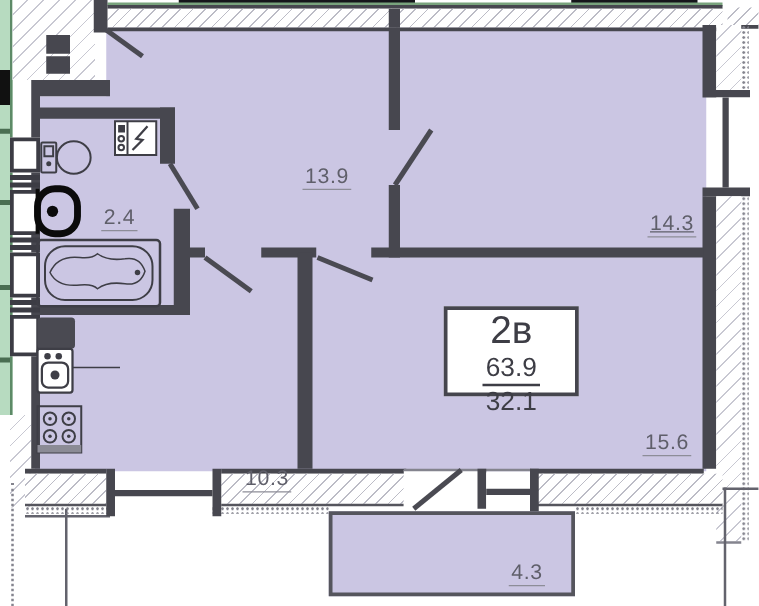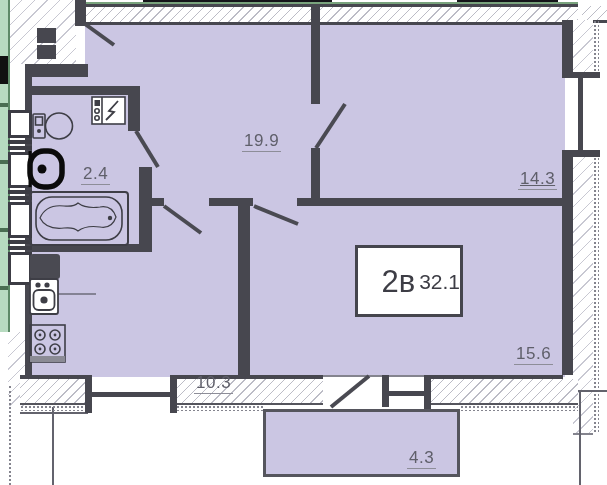--- a/index.html
+++ b/index.html
@@ -10,22 +10,22 @@
   .hatch{background:#ffffff;
     background-image:repeating-linear-gradient(135deg,rgba(170,170,180,0) 0px,rgba(170,170,180,0) 6px,#bcbcc6 6px,#bcbcc6 7px);}
   .hatch-lt{background:#ffffff;
     background-image:repeating-linear-gradient(135deg,rgba(180,180,190,0) 0px,rgba(180,180,190,0) 8px,#c8c8d2 8px,#c8c8d2 9px);}
   .dots{background-image:radial-gradient(#84848e 1px,transparent 1.2px);background-size:4px 4px;}
   .room-label{color:#5f5f6a;font-size:17px;letter-spacing:.5px;border-bottom:1.5px solid #8d8d98;
     padding:0 2px 1px 2px;line-height:19px;}
   .thin{background:#63636d;}
   .white{background:#ffffff;}
   .green{background:#b7dbc0;}
-  #unit-box{display:flex;align-items:center;justify-content:flex-end;gap:4px;
-    background:#ffffff;border:3px solid #45454d;color:#3d3d45;}
+  #unit-box{display:flex;align-items:center;justify-content:space-between;gap:4px;
+    background:#ffffff;border:3px solid #45454d;color:#3d3d45;flex-direction:column;}
   #unit-box .t{font-size:31px;line-height:31px;}
   #unit-box .frac{display:flex;flex-direction:column;align-items:center;font-size:21px;line-height:23px;}
   #unit-box .frac .top{border-bottom:2px solid #3d3d45;padding:0 3px 1px 3px;}
   #unit-box .frac .bot{padding-top:1px;}
   svg{display:block;}
 </style>
 </head>
 <body>
 
 <div id="plan">
@@ -182,27 +182,28 @@
       <circle cx="40" cy="349" r="5"></circle>
       <circle cx="55" cy="349" r="5"></circle>
       <circle cx="40" cy="335" r="1.4" fill="#3e3e46" stroke="none"></circle>
       <circle cx="55" cy="335" r="1.4" fill="#3e3e46" stroke="none"></circle>
       <circle cx="40" cy="349" r="1.4" fill="#3e3e46" stroke="none"></circle>
       <circle cx="55" cy="349" r="1.4" fill="#3e3e46" stroke="none"></circle>
       <rect x="30" y="356" width="35" height="6" fill="#8b8b95" stroke="none"></rect>
     </g>
   </svg>
 
-  <div class="abs room-label" style="left:242px;top:131px;">19.9</div>
+  <div class="abs room-label" style="left:242px;top:131px;">13.9</div>
   <div class="abs room-label" style="left:518px;top:169px;text-decoration:underline;">14.3</div>
   <div class="abs room-label" style="left:81px;top:164px;">2.4</div>
   <div class="abs room-label" style="left:194px;top:345px;margin-top:28px;">10.3</div>
   <div class="abs room-label" style="left:514px;top:344px;">15.6</div>
   <div class="abs room-label" style="left:407px;top:448px;">4.3</div>
 
   <div id="unit-box" class="abs" style="left:355px;top:245px;width:108px;height:72px;box-sizing:border-box;">
     <span class="t">2в</span>
     <span class="frac">
+      <span class="top">63.9</span>
       <span class="bot">32.1</span>
     </span>
   </div>
 
 </div>
 
 </body></html>

